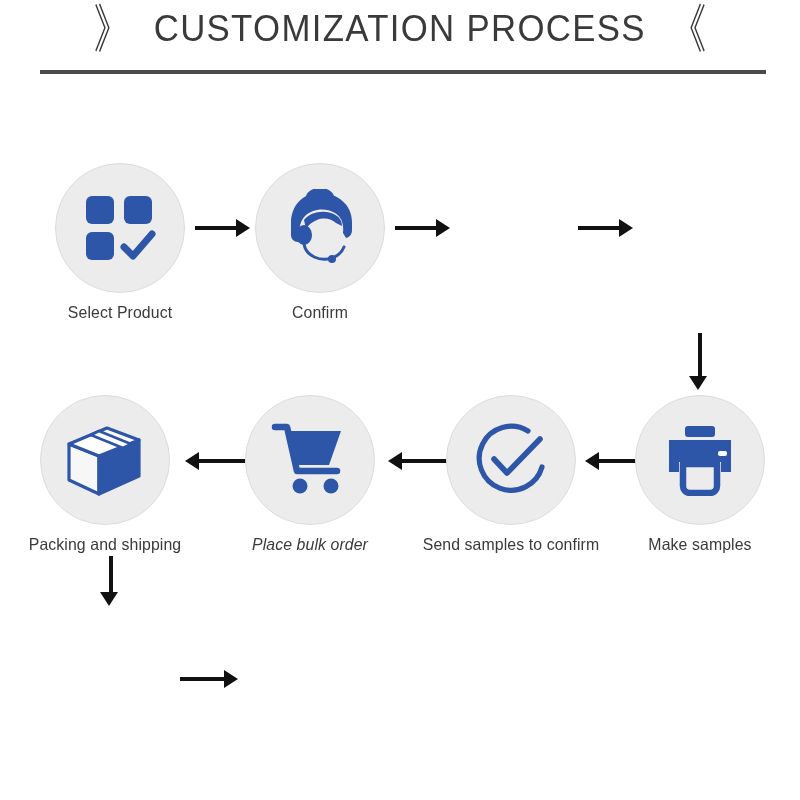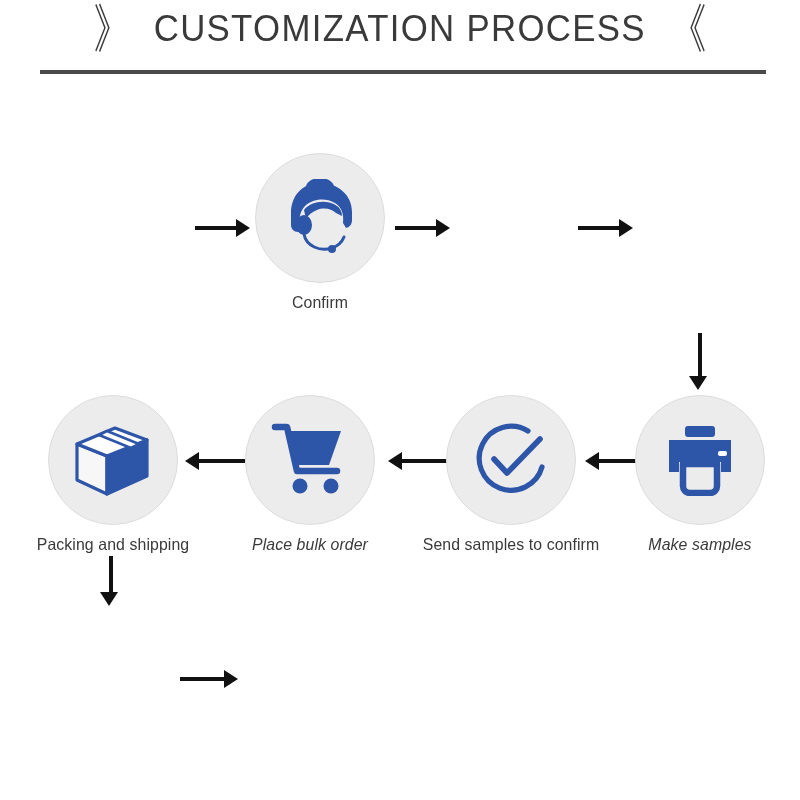--- a/index.html
+++ b/index.html
@@ -135,27 +135,38 @@
 
   <div id="header">
     <div id="title-row">
       <span class="title-chev left">》</span>
       <span class="title-text">CUSTOMIZATION PROCESS</span>
       <span class="title-chev right">《</span>
     </div>
     <div id="title-rule"></div>
   </div>
 
+  <div class="node" style="left:45px; top:163px;">
+    <div class="circle">
+      <svg width="72" height="68" viewBox="0 0 72 68">
+        <rect x="2" y="2" width="28" height="28" rx="6" fill="#2d55a8"></rect>
+        <rect x="40" y="2" width="28" height="28" rx="6" fill="#2d55a8"></rect>
+        <rect x="2" y="38" width="28" height="28" rx="6" fill="#2d55a8"></rect>
+        <path d="M40 53 L49 62 L68 40" fill="none" stroke="#2d55a8" stroke-width="7" stroke-linecap="round" stroke-linejoin="round"></path>
+      </svg>
+    </div>
+    <div class="node-label">Select Product</div>
+  </div>
 
   <div class="arrow-h right" style="left:195px; top:217px; width:55px;">
     <span class="shaft"></span>
       <span class="head"></span>
   </div>
 
-  <div class="node" style="left:245px; top:153px;">
+  <div class="node" style="left:245px; top:163px;">
     <div class="circle">
       <svg width="80" height="78" viewBox="0 0 80 78">
 
         <path d="M40 4 C22 4 11 17 11 34 L11 46 C11 50 14 53 18 53 L20 53
                  C18 44 19 33 25 27 C32 20 45 18 55 24 C62 28 64 36 63 44
                  L66 49 C70 48 72 45 72 41 L72 33 C72 16 58 4 40 4 Z" fill="#2d55a8"></path>
 
         <ellipse cx="40" cy="8" rx="14" ry="9" fill="#2d55a8"></ellipse>
 
         <path d="M26 30 C34 24 46 24 53 29 C59 34 60 44 57 52
@@ -183,21 +194,21 @@
     <span class="shaft"></span>
       <span class="head"></span>
   </div>
 
 
   <div class="arrow-v" style="left:689px; top:333px; height:57px;">
     <span class="shaft"></span>
       <span class="head"></span>
   </div>
 
-  <div class="node" style="left:38px; top:395px;">
+  <div class="node" style="left:30px; top:395px;">
     <div class="circle">
       <svg width="80" height="76" viewBox="0 0 80 76">
 
         <path d="M4 22 L34 34 L34 72 L4 58 Z" fill="#f7f7f7" stroke="#2d55a8" stroke-width="3.2" stroke-linejoin="round"></path>
 
         <path d="M34 34 L74 18 L74 54 L34 72 Z" fill="#2d55a8" stroke="#2d55a8" stroke-width="3.2" stroke-linejoin="round"></path>
 
         <path d="M4 22 L42 6 L74 18 L34 34 Z" fill="#ffffff" stroke="#2d55a8" stroke-width="3.2" stroke-linejoin="round"></path>
 
         <path d="M26 13 L58 26 L66 22 L34 9 Z" fill="#ffffff" stroke="#2d55a8" stroke-width="2.6" stroke-linejoin="round"></path>
@@ -240,21 +251,21 @@
       </svg>
     </div>
     <div class="node-label wide">Send samples to confirm</div>
   </div>
 
   <div class="arrow-h left" style="left:585px; top:450px; width:60px;">
     <span class="shaft"></span>
       <span class="head"></span>
   </div>
 
-  <div class="node" style="left:625px; top:395px;font-style:italic;">
+  <div class="node" style="left:625px; top:395px;">
     <div class="circle">
       <svg width="74" height="72" viewBox="0 0 74 72">
 
         <rect x="22" y="2" width="30" height="11" rx="3" fill="#2d55a8"></rect>
 
         <path d="M6 16 L68 16 L68 48 L58 48 L58 38 L16 38 L16 48 L6 48 Z" fill="#2d55a8"></path>
 
         <rect x="55" y="27" width="9" height="5" rx="2" fill="#ffffff"></rect>
 
         <path d="M20 40 L54 40 L54 62 C54 66 51 69 47 69 L27 69

